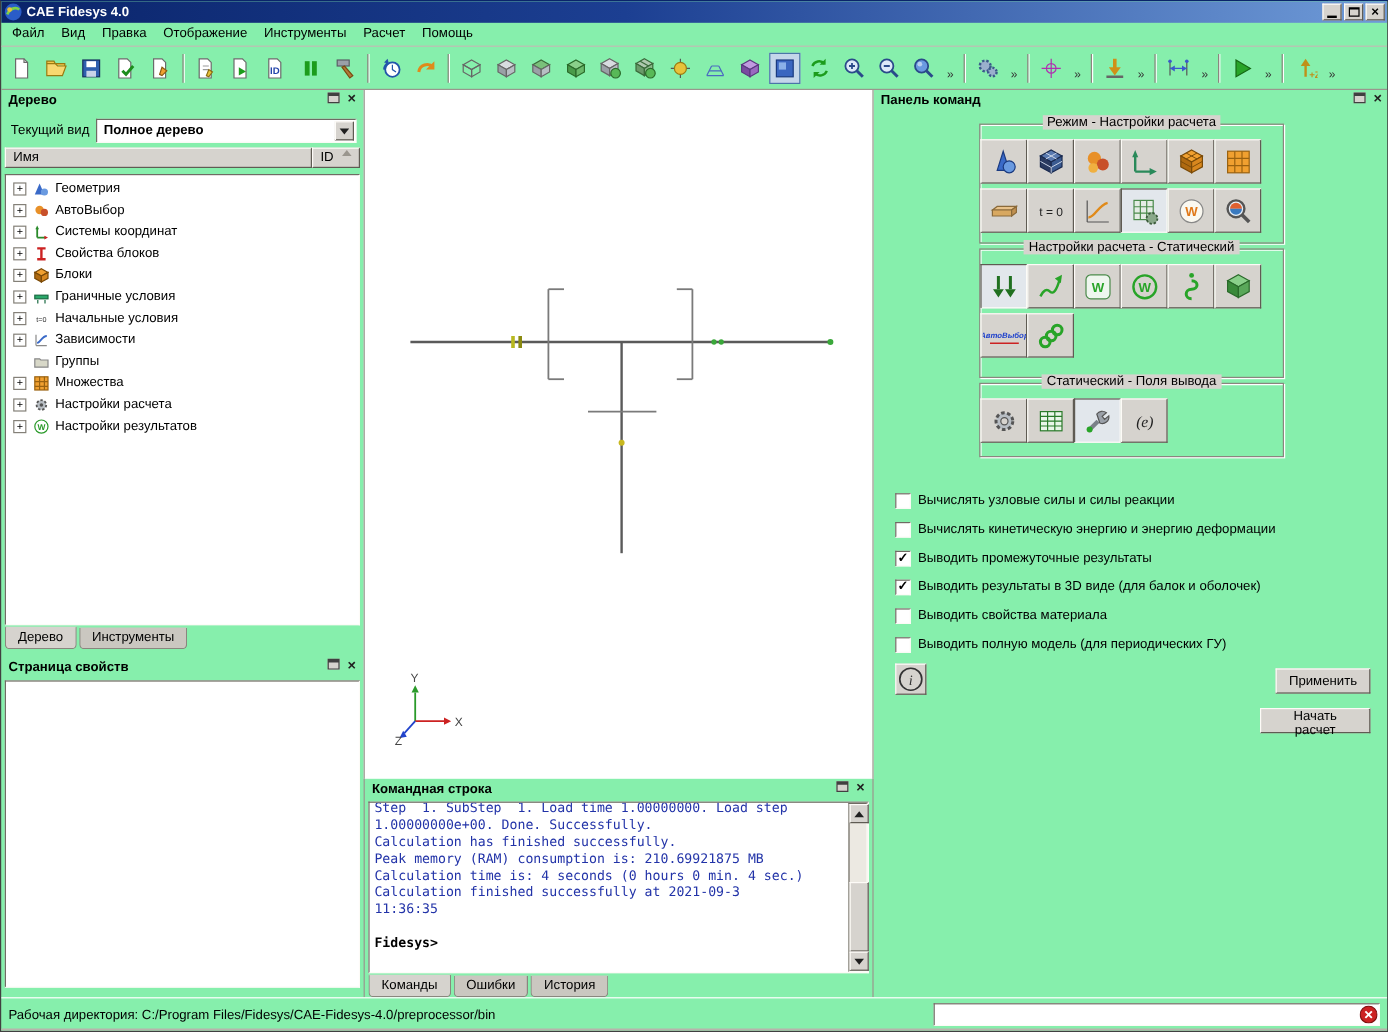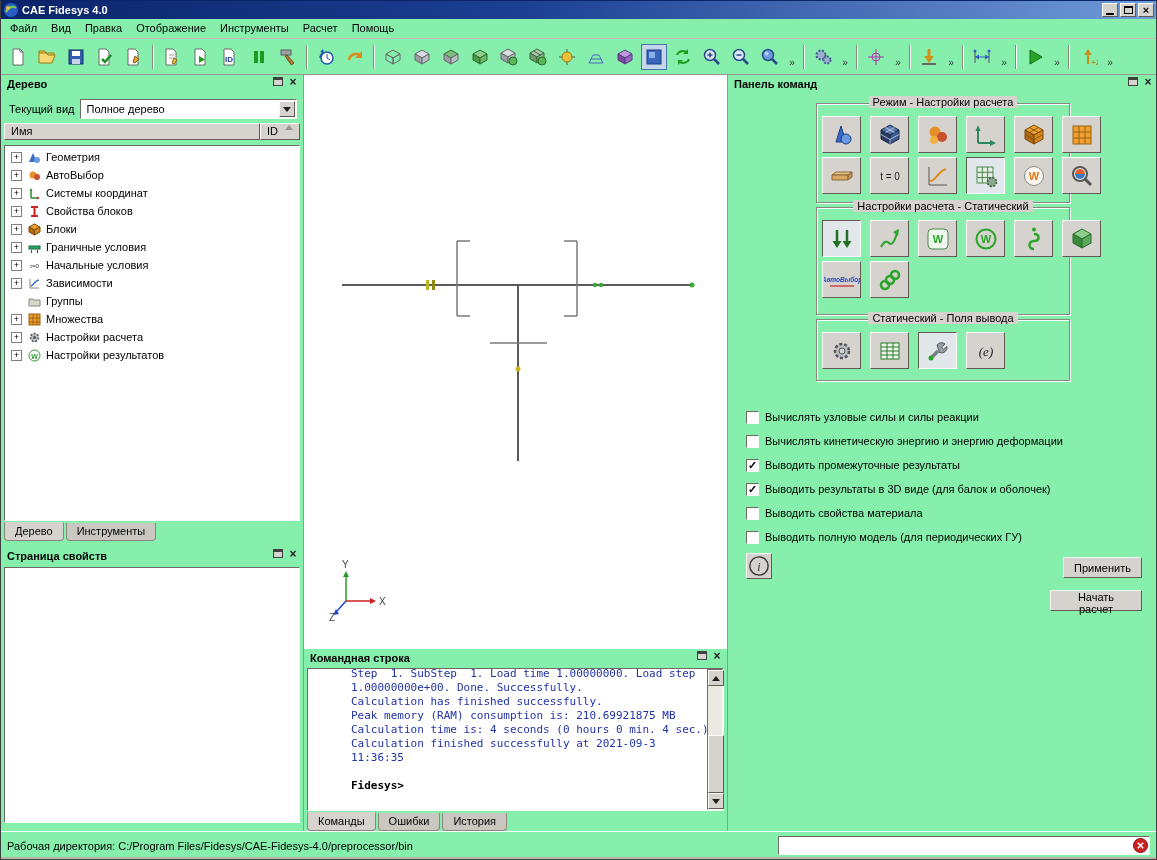--- a/index.html
+++ b/index.html
@@ -35,21 +35,21 @@
   .main { position:absolute; top:74px; left:0; right:0; bottom:28px; }
   .panel-header { height:18px; display:flex; align-items:center; font-weight:bold; padding-left:6px; position:relative; }
   .ph-btns { position:absolute; right:4px; top:2px; display:flex; gap:4px; }
   .float-ic { width:10px; height:9px; border:1px solid #404040; border-top:3px solid #404040; background:#d6d3ce; }
   .close-ic { width:12px; height:12px; font-size:12px; line-height:10px; font-weight:bold; color:#202020; text-align:center; }
 
   
   .tree-panel { position:absolute; left:0; top:0; width:302px; height:466px; }
   .view-row { display:flex; align-items:center; margin:6px 6px 4px 8px; gap:6px; }
   .select { flex:1; height:20px; position:relative; }
-  .select .val { position:absolute; left:1px; top:1px; right:18px; bottom:1px; padding:2px 0 0 4px; background:#fff; }
+  .select .val { position:absolute; left:1px; top:1px; right:18px; bottom:1px; padding:2px 0 0 4px; background:#fff;font-weight:bold; }
   .select .drop { position:absolute; right:1px; top:1px; width:16px; bottom:1px; display:flex; align-items:center; justify-content:center; }
   .tri-down { width:0; height:0; border-left:4px solid transparent; border-right:4px solid transparent; border-top:5px solid #202020; }
   .tree-cols { display:flex; height:17px; margin:2px 3px 0 3px; }
   .tree-col { border:1px solid; border-color:#fdfbf7 #5f5b53 #5f5b53 #fdfbf7; background:#d6d3ce; padding:1px 6px; display:flex; align-items:flex-start; }
   .tree-col.name { flex:1; }
   .tree-col.idc { width:40px; justify-content:space-between; }
   .sort-tri { width:0; height:0; border-left:4px solid transparent; border-right:4px solid transparent; border-bottom:5px solid #9a968e; }
   .tree-list { position:absolute; left:3px; right:3px; top:70px; bottom:20px; background:#fff; border:1px solid; border-color:#6f6b63 #fdfbf7 #fdfbf7 #6f6b63; overflow:hidden; padding-top:2px; }
   .trow { height:18px; display:flex; align-items:center; padding-left:6px; gap:5px; }
   .exp { width:11px; height:11px; flex:none; border:1px solid #848078; background:#fff; font-size:9px; line-height:9px; text-align:center; color:#000; }
@@ -62,36 +62,36 @@
   
   .props-panel { position:absolute; left:0; top:472px; width:302px; height:278px; }
   .props-body { position:absolute; left:3px; right:3px; top:20px; bottom:2px; background:#fff; border:1px solid; border-color:#6f6b63 #fdfbf7 #fdfbf7 #6f6b63; }
 
   
   .viewport { position:absolute; left:302px; top:0; width:425px; height:574px; background:#fff; border-left:1px solid #9a968e; border-right:1px solid #9a968e; }
 
   
   .console-panel { position:absolute; left:302px; top:574px; width:425px; height:182px; border-left:1px solid #9a968e; border-right:1px solid #9a968e; }
   .console-body { position:absolute; left:3px; right:3px; top:19px; height:143px; background:#fff; border:1px solid; border-color:#6f6b63 #fdfbf7 #fdfbf7 #6f6b63; overflow:hidden; font-family:"DejaVu Sans Mono", monospace; font-size:11px; color:#2233a8; padding:1px 18px 0 4px; }
-  .cline { height:14px; white-space:pre;margin-left:39px; }
+  .cline { height:14px; white-space:pre; }
   .cline.first { margin-top:-3px; }
   .cline.prompt { color:#000; font-weight:bold; }
   .vscroll { position:absolute; right:4px; top:20px; width:16px; height:141px; background:#ece9e2; }
   .sb-btn { position:absolute; left:0; width:16px; height:16px; display:flex; align-items:center; justify-content:center; }
   .sb-btn.up { top:0; } .sb-btn.down { bottom:0; }
   .arr-up { width:0;height:0;border-left:4px solid transparent;border-right:4px solid transparent;border-bottom:5px solid #202020; }
   .arr-down { width:0;height:0;border-left:4px solid transparent;border-right:4px solid transparent;border-top:5px solid #202020; }
   .sb-thumb { position:absolute; left:0; width:16px; bottom:16px; height:58px; }
   .console-tabs { position:absolute; left:3px; bottom:0; display:flex; }
 
   
   .cmd-panel { position:absolute; left:727px; top:0; width:430px; height:758px; }
   .group { position:absolute; left:88px; width:254px; border:1px solid #8a867e; box-shadow:inset 1px 1px 0 #fff, 1px 1px 0 #fff; }
   .legend { position:absolute; top:-8px; left:0; right:0; margin:auto; width:max-content; max-width:240px; background:#d6d3ce; padding:0 4px; }
-  .btn-row { display:flex; gap:9px; padding:2px 5px; }
+  .btn-row { display:flex; gap:0; padding:2px 0; }
   .btn-row.firstrow { padding-top:12px; }
   .cmd-btn { width:39px; height:37px; display:flex; align-items:center; justify-content:center; padding:0; flex:none; border:1px solid; border-color:#fdfbf7 #5f5b53 #5f5b53 #fdfbf7; background:#d6d3ce; }
   .cmd-btn.pressed { border-color:#5f5b53 #fdfbf7 #fdfbf7 #5f5b53; background:#e2e7ec; }
   .cb-row { position:absolute; left:18px; display:flex; align-items:center; gap:6px; height:16px; }
   .cb { width:13px; height:13px; flex:none; background:#fff; border:1px solid; border-color:#6f6b63 #fdfbf7 #fdfbf7 #6f6b63; font-size:11px; line-height:11px; text-align:center; font-weight:bold; color:#000; }
   .cb.checked::after { content:"✓"; }
   .info-btn { position:absolute; left:18px; top:478px; width:26px; height:26px; display:flex; align-items:center; justify-content:center; padding:0; }
   .push-btn { position:absolute; height:21px; padding:0 10px; font-size:11px; font-family:"Liberation Sans",sans-serif; border:1px solid; border-color:#fdfbf7 #5f5b53 #5f5b53 #fdfbf7; background:#d6d3ce; }
   .apply-btn { right:16px; top:482px; width:79px; }
   .start-btn { right:16px; top:515px; width:92px; }

